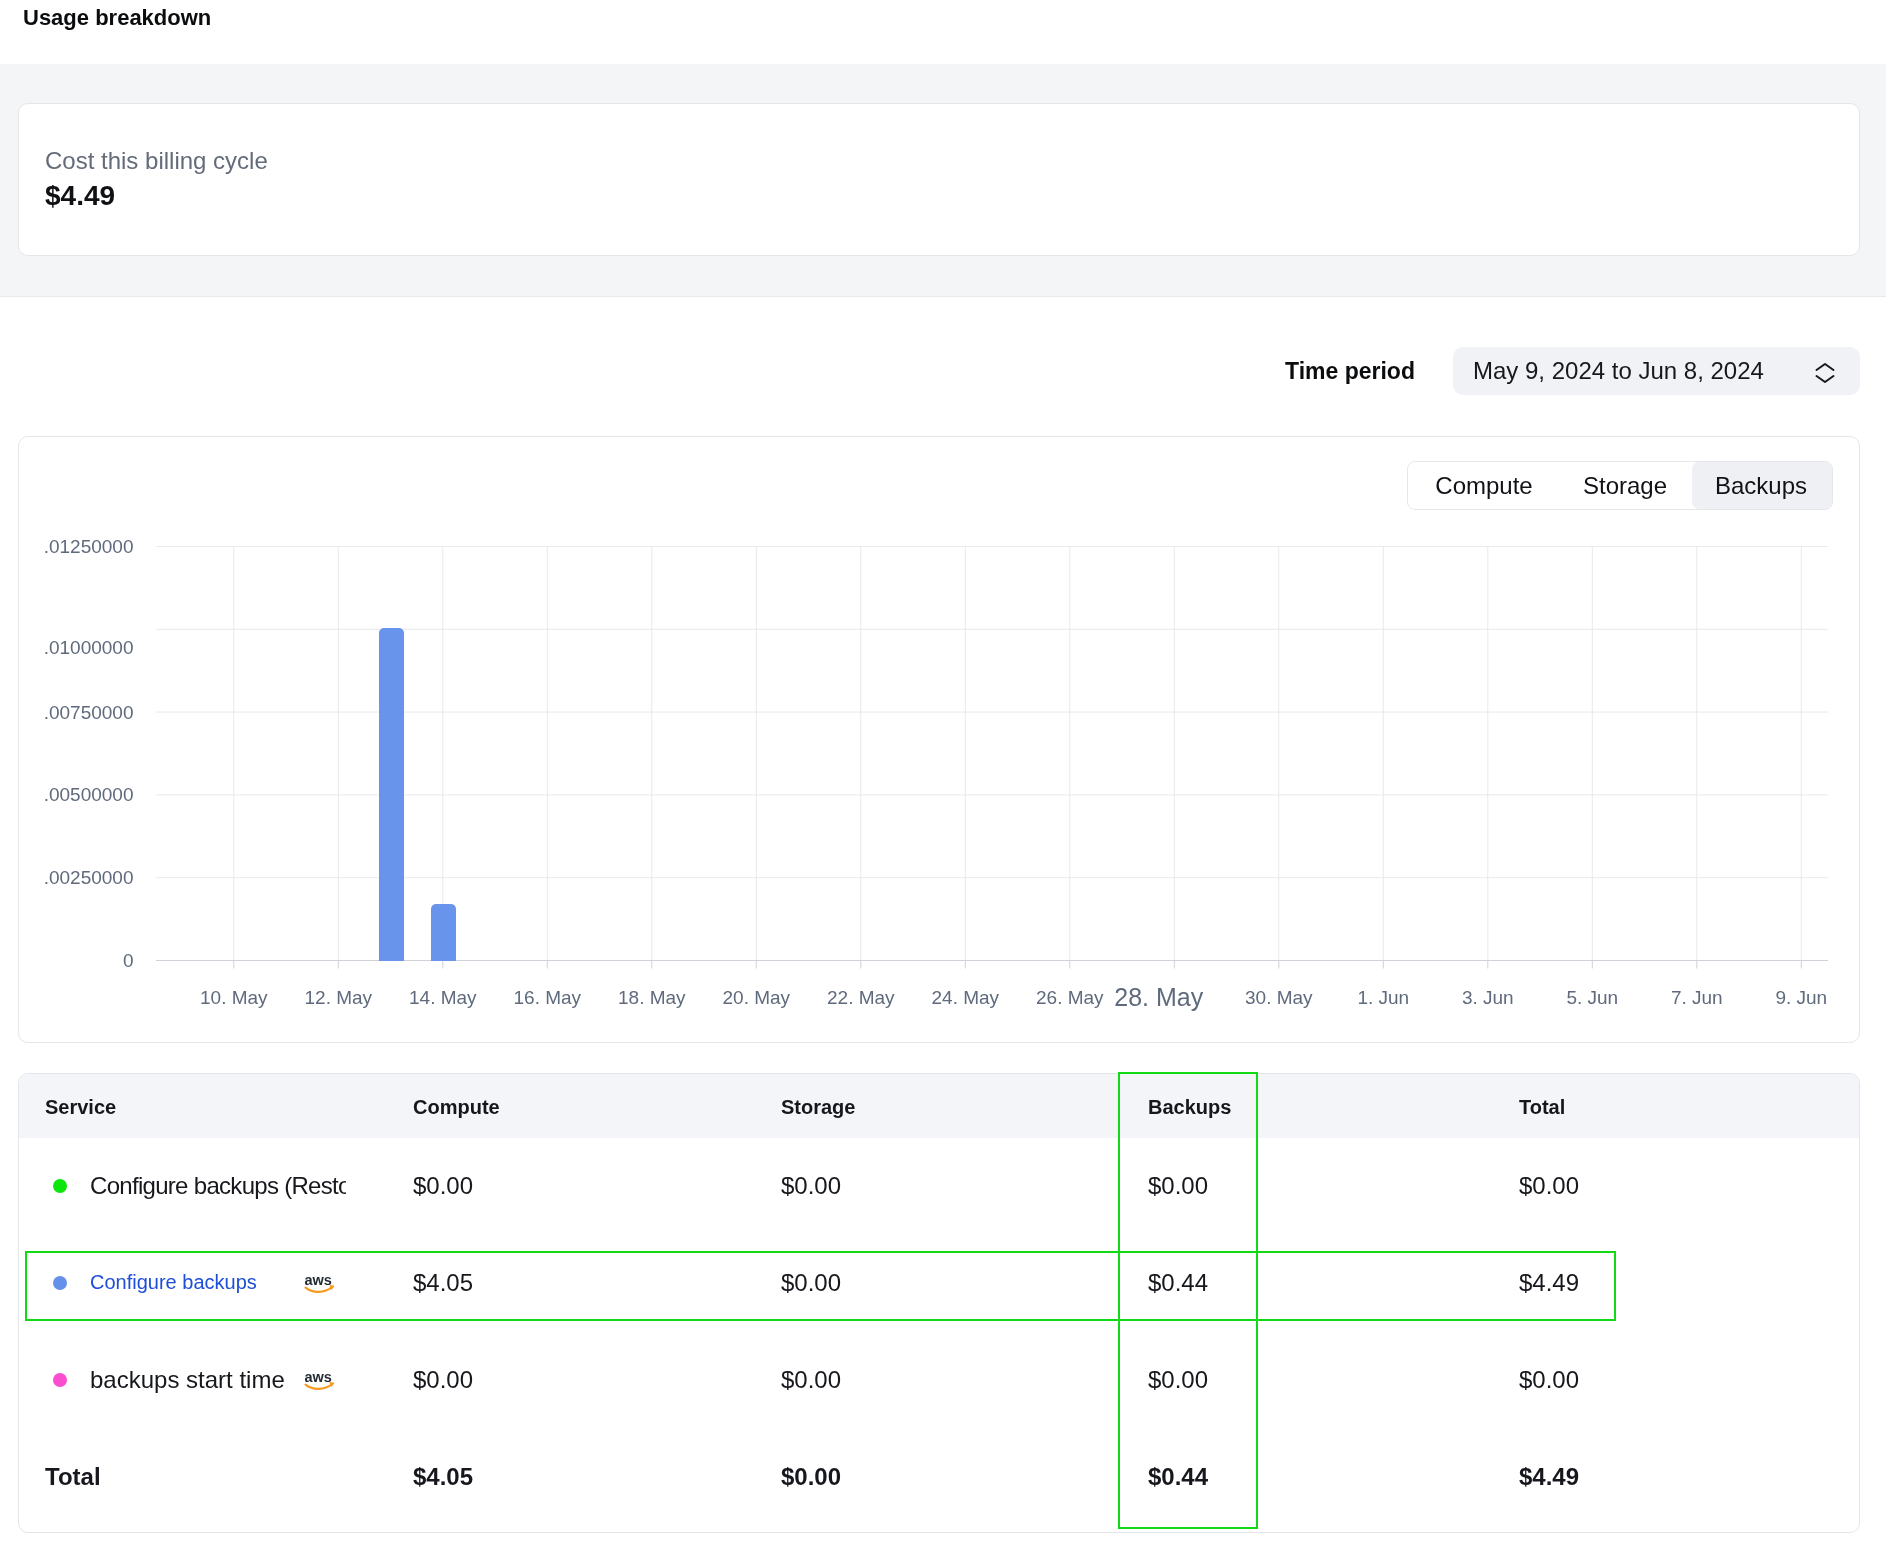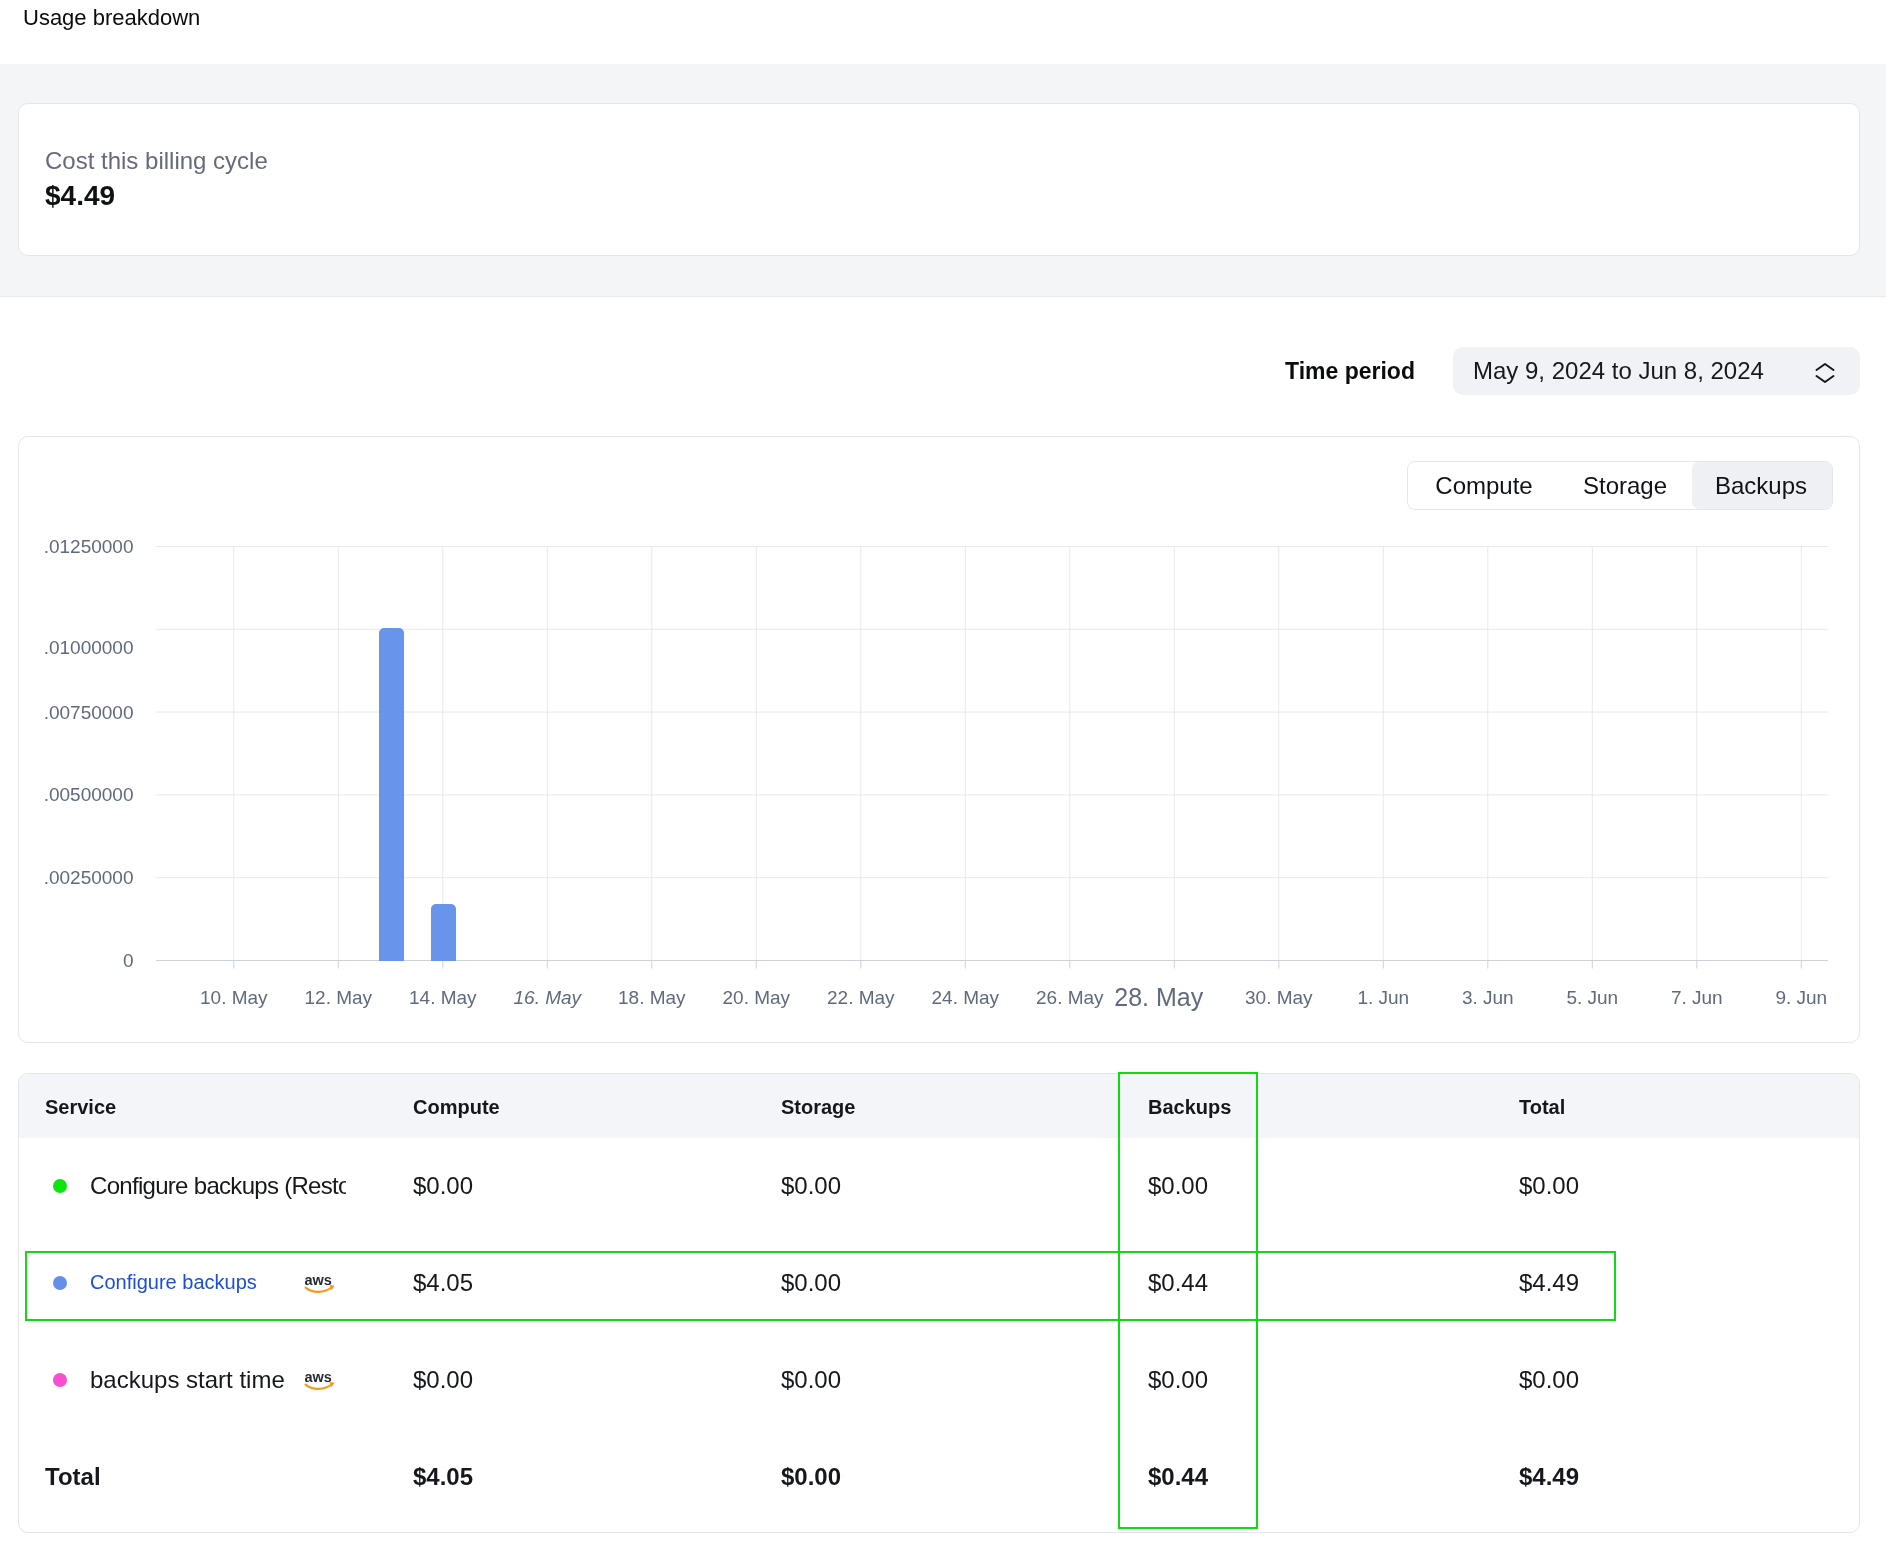--- a/index.html
+++ b/index.html
@@ -4,21 +4,21 @@
 <style>
 * { margin:0; padding:0; box-sizing:border-box; }
 html,body { background:#fff; font-family:"Liberation Sans", sans-serif; }
 #page { position:relative; width:1886px; height:1548px; overflow:hidden; background:#fff; }
 .abs { position:absolute; }
 </style>
 </head>
 <body>
 <div id="page">
 
-<div class="abs" style="left:23px;top:5px;font-size:22px;font-weight:normal;color:#0b0c0e;line-height:26px;">Usage breakdown</div>
+<div class="abs" style="left:23px;top:5px;font-size:22px;font-weight:bold;color:#0b0c0e;line-height:26px;">Usage breakdown</div>
 
 <div class="abs" style="left:0;top:64px;width:1886px;height:233px;background:#f4f5f7;border-bottom:1px solid #e9eaec;"></div>
 <div class="abs" style="left:18px;top:103px;width:1842px;height:153px;background:#fff;border:1px solid #e5e6ea;border-radius:10px;"></div>
 <div class="abs" style="left:45px;top:147px;font-size:24px;color:#646b7a;line-height:28px;">Cost this billing cycle</div>
 <div class="abs" style="left:45px;top:180px;font-size:28px;font-weight:bold;color:#101114;line-height:32px;">$4.49</div>
 
 <div class="abs" style="left:1285px;top:358px;width:130px;font-size:23px;font-weight:bold;color:#0b0c0e;line-height:27px;">Time period</div>
 <div class="abs" style="left:1453px;top:347px;width:407px;height:48px;background:#f1f2f5;border-radius:10px;"></div>
 <div class="abs" style="left:1473px;top:347px;height:48px;display:flex;align-items:center;font-size:24px;color:#16181d;">May 9, 2024 to Jun 8, 2024</div>
 <svg width="24" height="24" viewBox="0 0 24 24" style="position:absolute;left:1813px;top:360.5px;">
@@ -77,21 +77,21 @@
 </svg>
 <div style="position:absolute;right:1752.5px;top:537.0px;font-size:19px;color:#5f6a7d;line-height:19px;">.01250000</div>
 <div style="position:absolute;right:1752.5px;top:638px;font-size:19px;color:#5f6a7d;line-height:19px;">.01000000</div>
 <div style="position:absolute;right:1752.5px;top:702.6px;font-size:19px;color:#5f6a7d;line-height:19px;">.00750000</div>
 <div style="position:absolute;right:1752.5px;top:785.4px;font-size:19px;color:#5f6a7d;line-height:19px;">.00500000</div>
 <div style="position:absolute;right:1752.5px;top:868.2px;font-size:19px;color:#5f6a7d;line-height:19px;">.00250000</div>
 <div style="position:absolute;right:1752.5px;top:951.0px;font-size:19px;color:#5f6a7d;line-height:19px;">0</div>
 <div style="position:absolute;left:173.8px;top:987.5px;width:120px;text-align:center;font-size:19px;color:#5f6a7d;line-height:19px;">10. May</div>
 <div style="position:absolute;left:278.3px;top:987.5px;width:120px;text-align:center;font-size:19px;color:#5f6a7d;line-height:19px;">12. May</div>
 <div style="position:absolute;left:382.8px;top:987.5px;width:120px;text-align:center;font-size:19px;color:#5f6a7d;line-height:19px;">14. May</div>
-<div style="position:absolute;left:487.3px;top:987.5px;width:120px;text-align:center;font-size:19px;color:#5f6a7d;line-height:19px;font-style:italic;">16. May</div>
+<div style="position:absolute;left:487.3px;top:987.5px;width:120px;text-align:center;font-size:19px;color:#5f6a7d;line-height:19px;">16. May</div>
 <div style="position:absolute;left:591.8px;top:987.5px;width:120px;text-align:center;font-size:19px;color:#5f6a7d;line-height:19px;">18. May</div>
 <div style="position:absolute;left:696.3px;top:987.5px;width:120px;text-align:center;font-size:19px;color:#5f6a7d;line-height:19px;">20. May</div>
 <div style="position:absolute;left:800.8px;top:987.5px;width:120px;text-align:center;font-size:19px;color:#5f6a7d;line-height:19px;">22. May</div>
 <div style="position:absolute;left:905.3px;top:987.5px;width:120px;text-align:center;font-size:19px;color:#5f6a7d;line-height:19px;">24. May</div>
 <div style="position:absolute;left:1009.8px;top:987.5px;width:120px;text-align:center;font-size:19px;color:#5f6a7d;line-height:19px;">26. May</div>
 <div style="position:absolute;left:1114.3px;top:987.5px;width:120px;text-align:left;font-size:25px;color:#5f6a7d;line-height:19px;">28. May</div>
 <div style="position:absolute;left:1218.8px;top:987.5px;width:120px;text-align:center;font-size:19px;color:#5f6a7d;line-height:19px;">30. May</div>
 <div style="position:absolute;left:1323.3px;top:987.5px;width:120px;text-align:center;font-size:19px;color:#5f6a7d;line-height:19px;">1. Jun</div>
 <div style="position:absolute;left:1427.8px;top:987.5px;width:120px;text-align:center;font-size:19px;color:#5f6a7d;line-height:19px;">3. Jun</div>
 <div style="position:absolute;left:1532.3px;top:987.5px;width:120px;text-align:center;font-size:19px;color:#5f6a7d;line-height:19px;">5. Jun</div>

